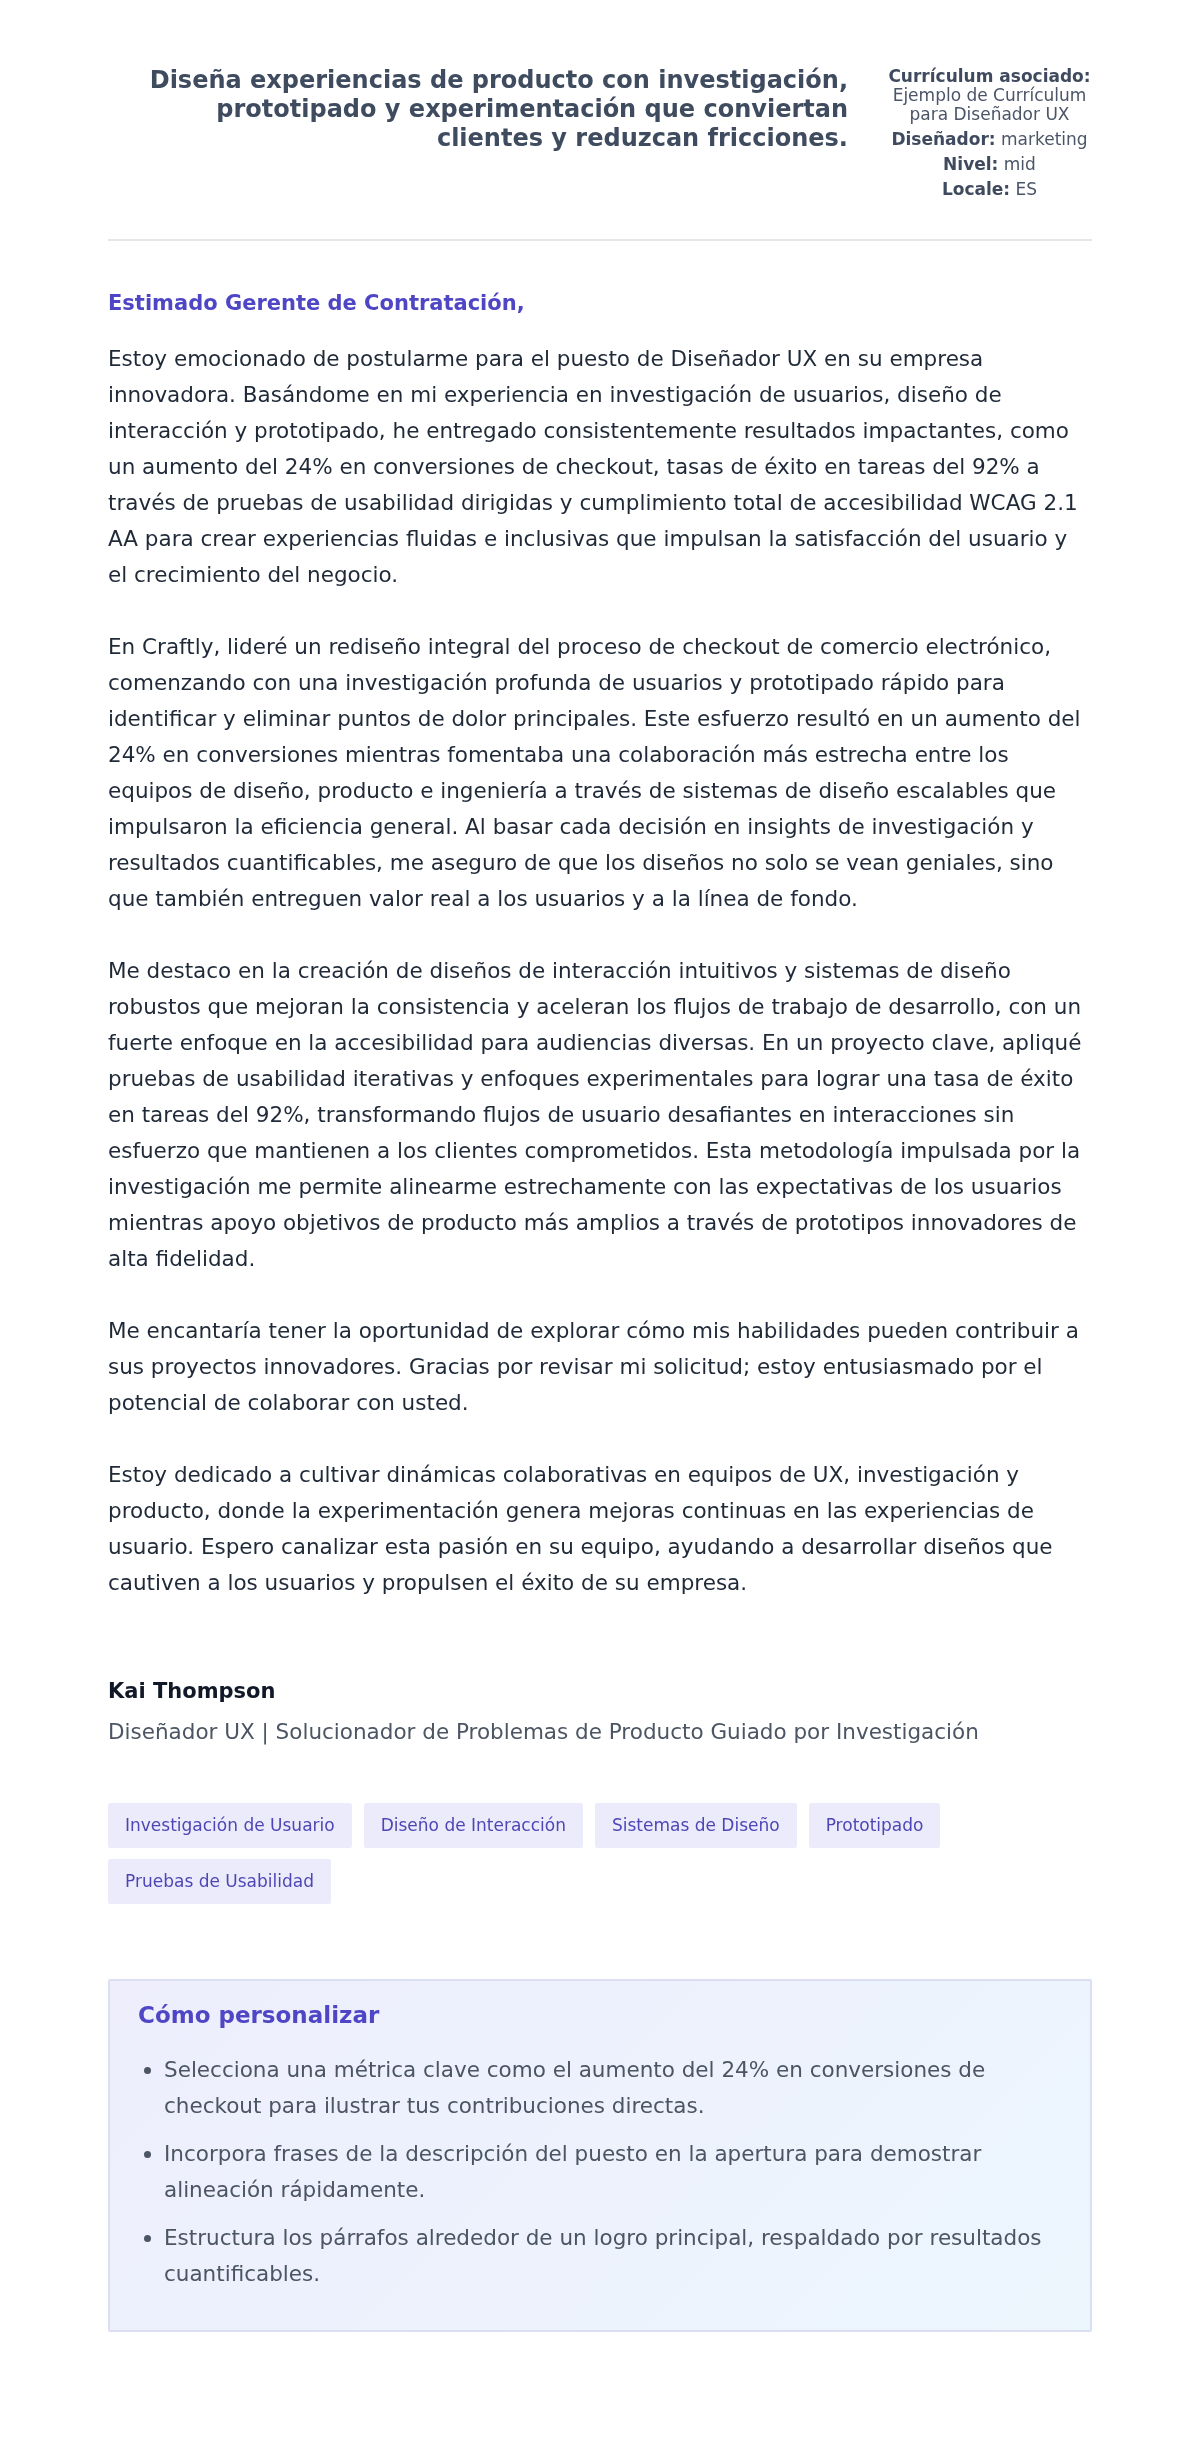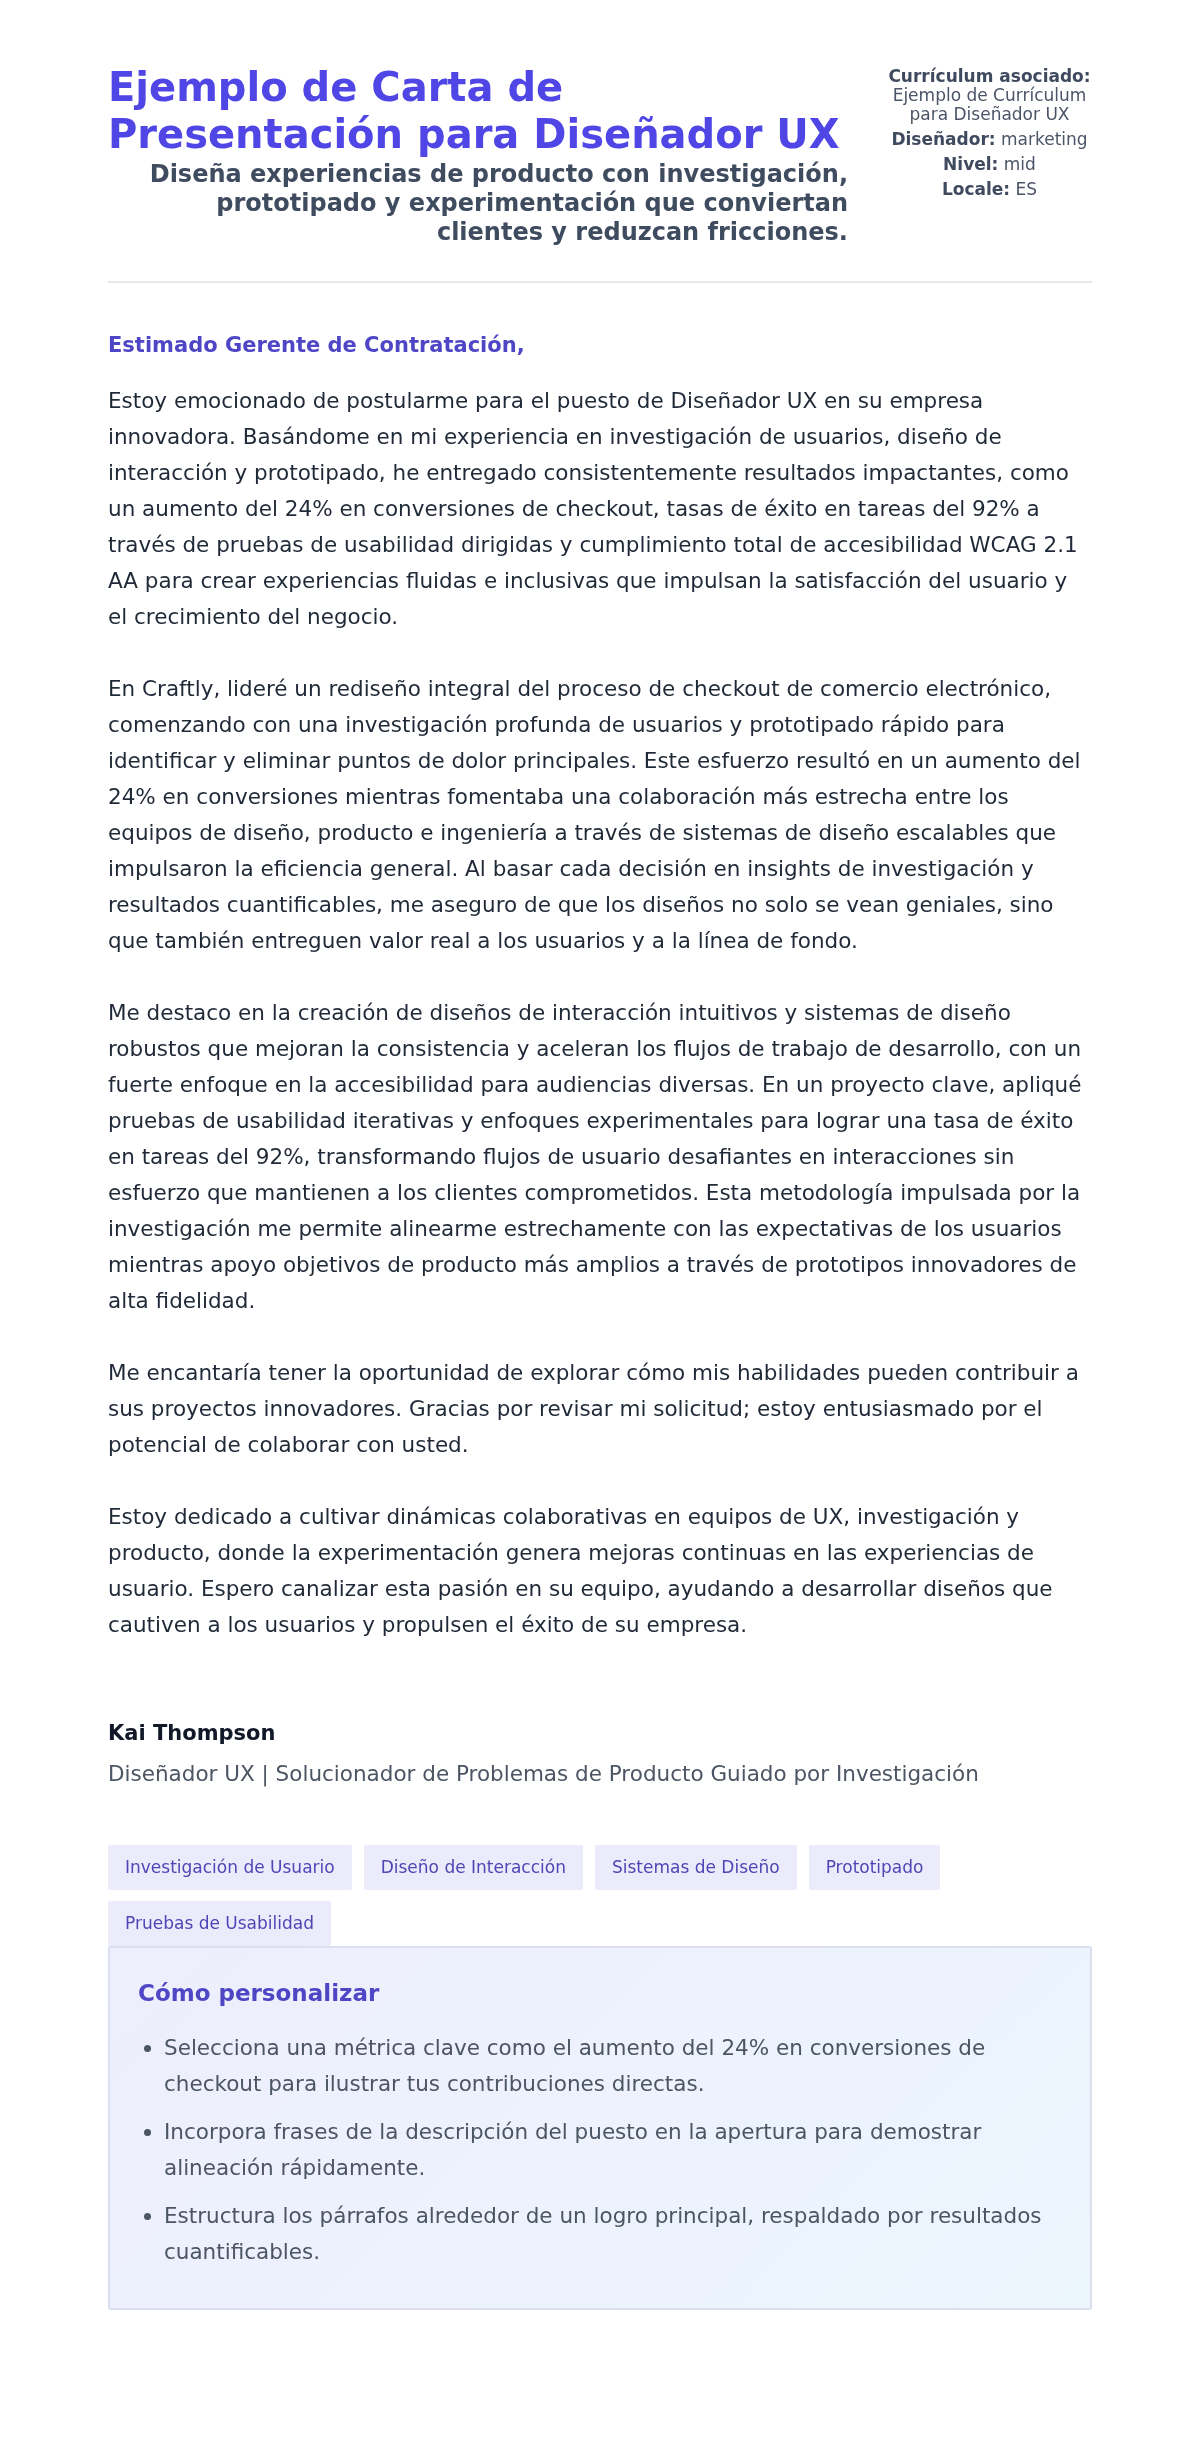--- a/index.html
+++ b/index.html
@@ -14,34 +14,33 @@
   .meta-label { font-weight: bold; color: #3f4a5e; }
   .divider { height: 2px; background: #e5e7eb; margin: 34px 0 0 0; border: 0; }
   .greeting { margin: 48px 0 0 0; font-size: 21px; font-weight: bold; color: #4f46c6; line-height: 28px; }
   .body { margin-top: 24px; }
   .para { margin: 0 0 36px 0; font-size: 21.5px; line-height: 36px; color: #1f2937; }
   .signature { margin-top: 76px; }
   .sig-name { font-size: 21px; font-weight: bold; color: #111827; line-height: 28px; margin: 0; }
   .sig-title { font-size: 21.5px; color: #4b5563; line-height: 30px; margin: 12px 0 0 0; }
   .tags { display: flex; flex-wrap: wrap; gap: 11px 12px; margin-top: 56px; }
   .tag { background: #ecebfb; color: #4f46b5; font-size: 17px; padding: 0 17px; height: 45px; line-height: 45px; border-radius: 2px; cursor: pointer; }
-  .tips { border: 2px solid #dcdff2; background: linear-gradient(135deg, #eeeefd 0%, #edf2fd 50%, #ecf6fd 100%); padding: 30px 28px 26px 28px; border-radius: 2px; }
+  .tips { margin-top: 75px; border: 2px solid #dcdff2; background: linear-gradient(135deg, #eeeefd 0%, #edf2fd 50%, #ecf6fd 100%); padding: 19px 28px 26px 28px; border-radius: 2px; }
   .tips-title { margin: 0; font-size: 23px; font-weight: bold; color: #4f46c6; line-height: 30px; }
   .tips-list { margin: 22px 0 0 0; padding: 0 0 0 26px; color: #4b5563; }
   .tips-list li { font-size: 21.5px; line-height: 36px; margin-bottom: 12px; padding-left: 0; }
   .tips-list li::marker { color: #4b5563; }
 </style>
 </head>
 <body>
 
 <div class="page">
 
   <header class="header">
     <div class="title-block">
-      <h1 class="title">Ejemplo de Carta de Presentación para Diseñador UX</h1>
       <p class="subtitle">Diseña experiencias de producto con investigación, prototipado y experimentación que conviertan clientes y reduzcan fricciones.</p>
     </div>
     <aside class="meta">
       <div class="meta-item">
         <span class="meta-label">Currículum asociado:</span>
         <span>Ejemplo de Currículum para Diseñador UX</span>
       </div>
       <div class="meta-item">
         <span class="meta-label">Diseñador:</span>
         <span>marketing</span>

